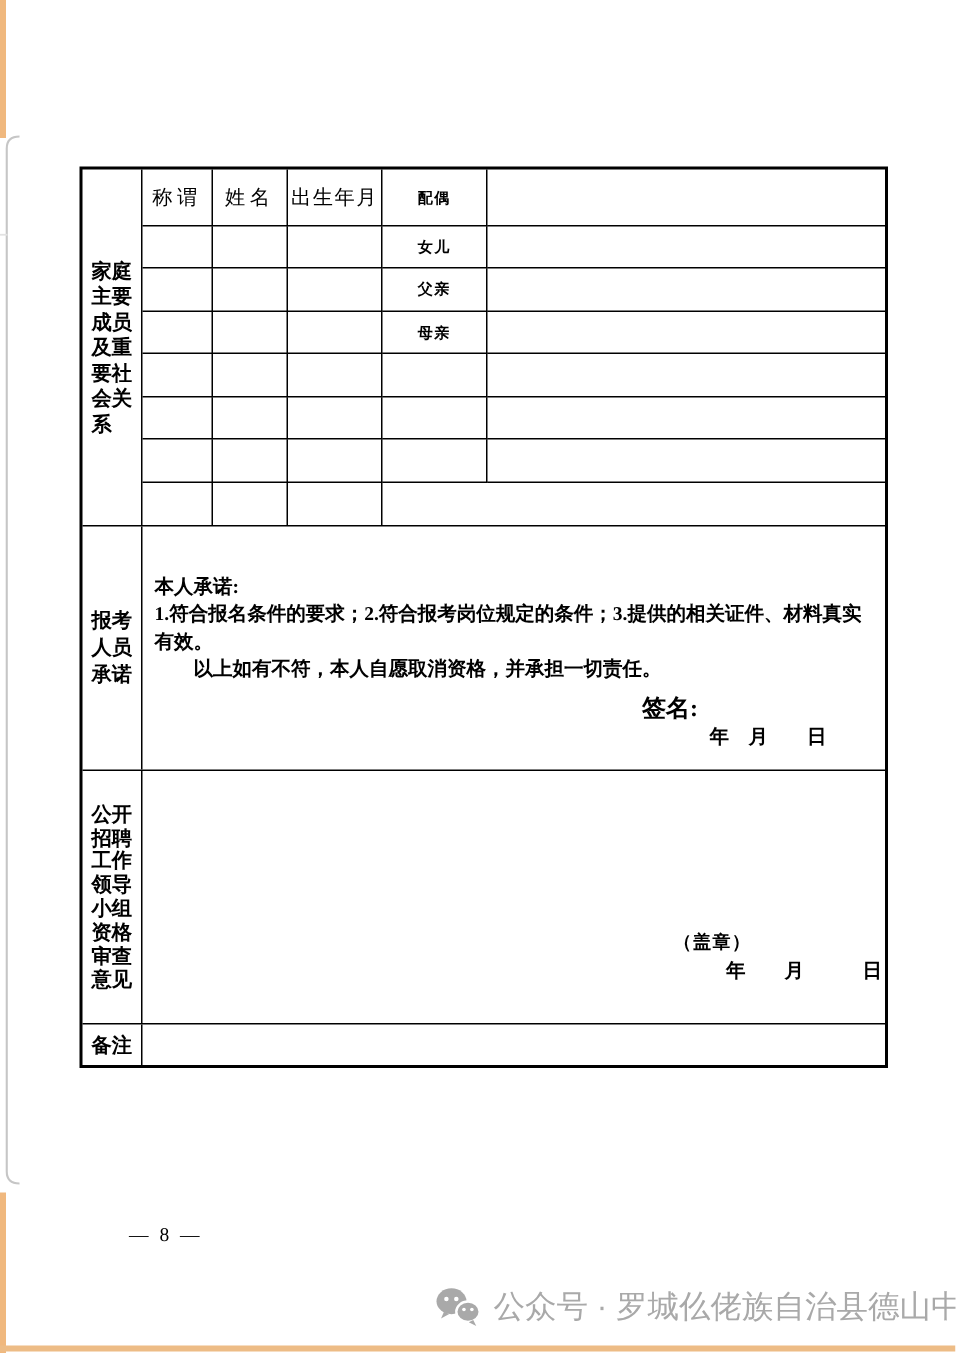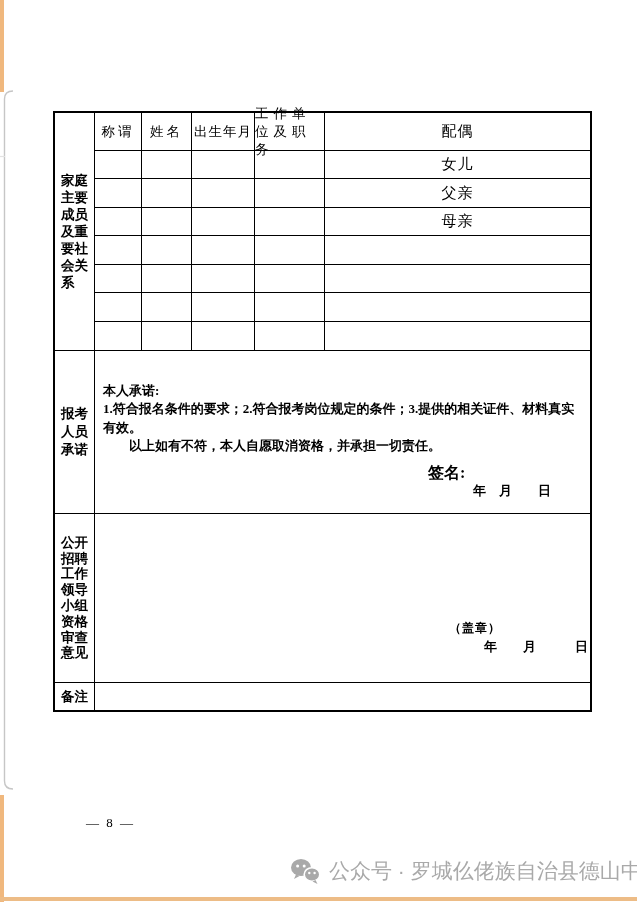--- a/index.html
+++ b/index.html
@@ -49,21 +49,21 @@
   .fg > div{
     border-right:1.5px solid #000;border-bottom:1.5px solid #000;
     box-sizing:border-box;
     display:flex;align-items:center;justify-content:center;
   }
   .fg > div:nth-child(5n){border-right:none;}
   .fg > div:nth-child(n+36){border-bottom:none;}
   .hcell{font-weight:normal;font-size:13.5px;letter-spacing:3px;}
   .hcell.wide{letter-spacing:5px;}
   .hcell.tight{letter-spacing:1px;}
-  .rel{font-weight:normal;font-size:15px;letter-spacing:1px;}
+  .rel{font-weight:bold;font-size:10px;letter-spacing:1px;}
 
   
   .commit-body{
     position:relative;flex:1;box-sizing:border-box;
     padding:12px 10px 0 8px;
     font-weight:bold;font-size:13px;line-height:18.5px;
     white-space:pre-line;
   }
   .sign-label{position:absolute;left:333px;top:113px;font-size:16px;font-weight:bold;white-space:pre;}
   .sign-date{position:absolute;left:378px;top:131px;font-size:13px;font-weight:bold;white-space:pre;}
@@ -107,21 +107,20 @@
 主要
 成员
 及重
 要社
 会关
 系</div>
     <div class="fg">
       <div class="hcell">称谓</div>
       <div class="hcell">姓名</div>
       <div class="hcell tight">出生年月</div>
-      <div class="hcell wide">工作单位及职务</div>
 
       <div class="rel">配偶</div>
       <div></div>
       <div></div>
       <div></div>
       <div></div>
 
       <div class="rel">女儿</div>
       <div></div>
       <div></div>

